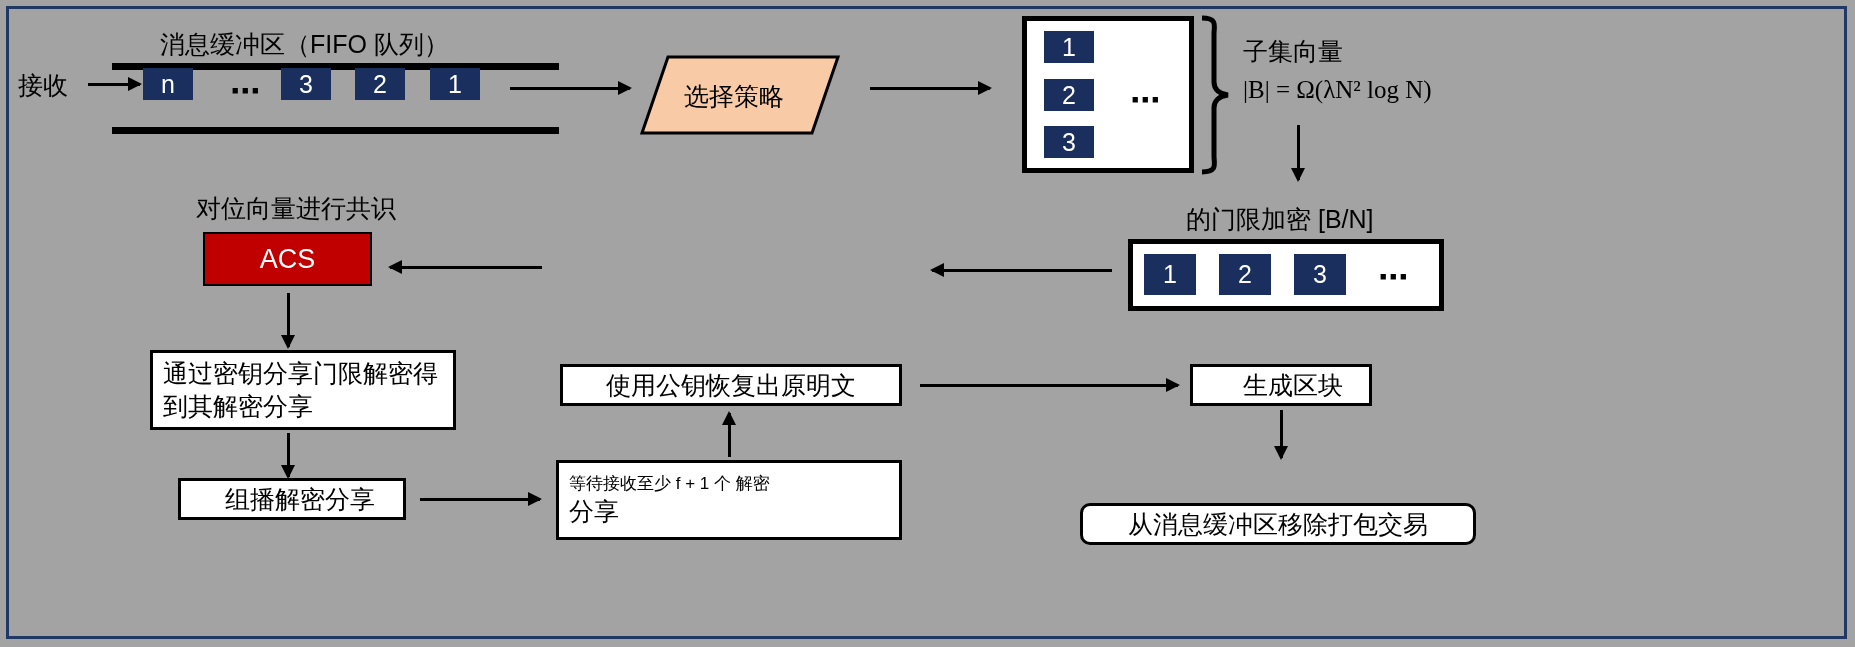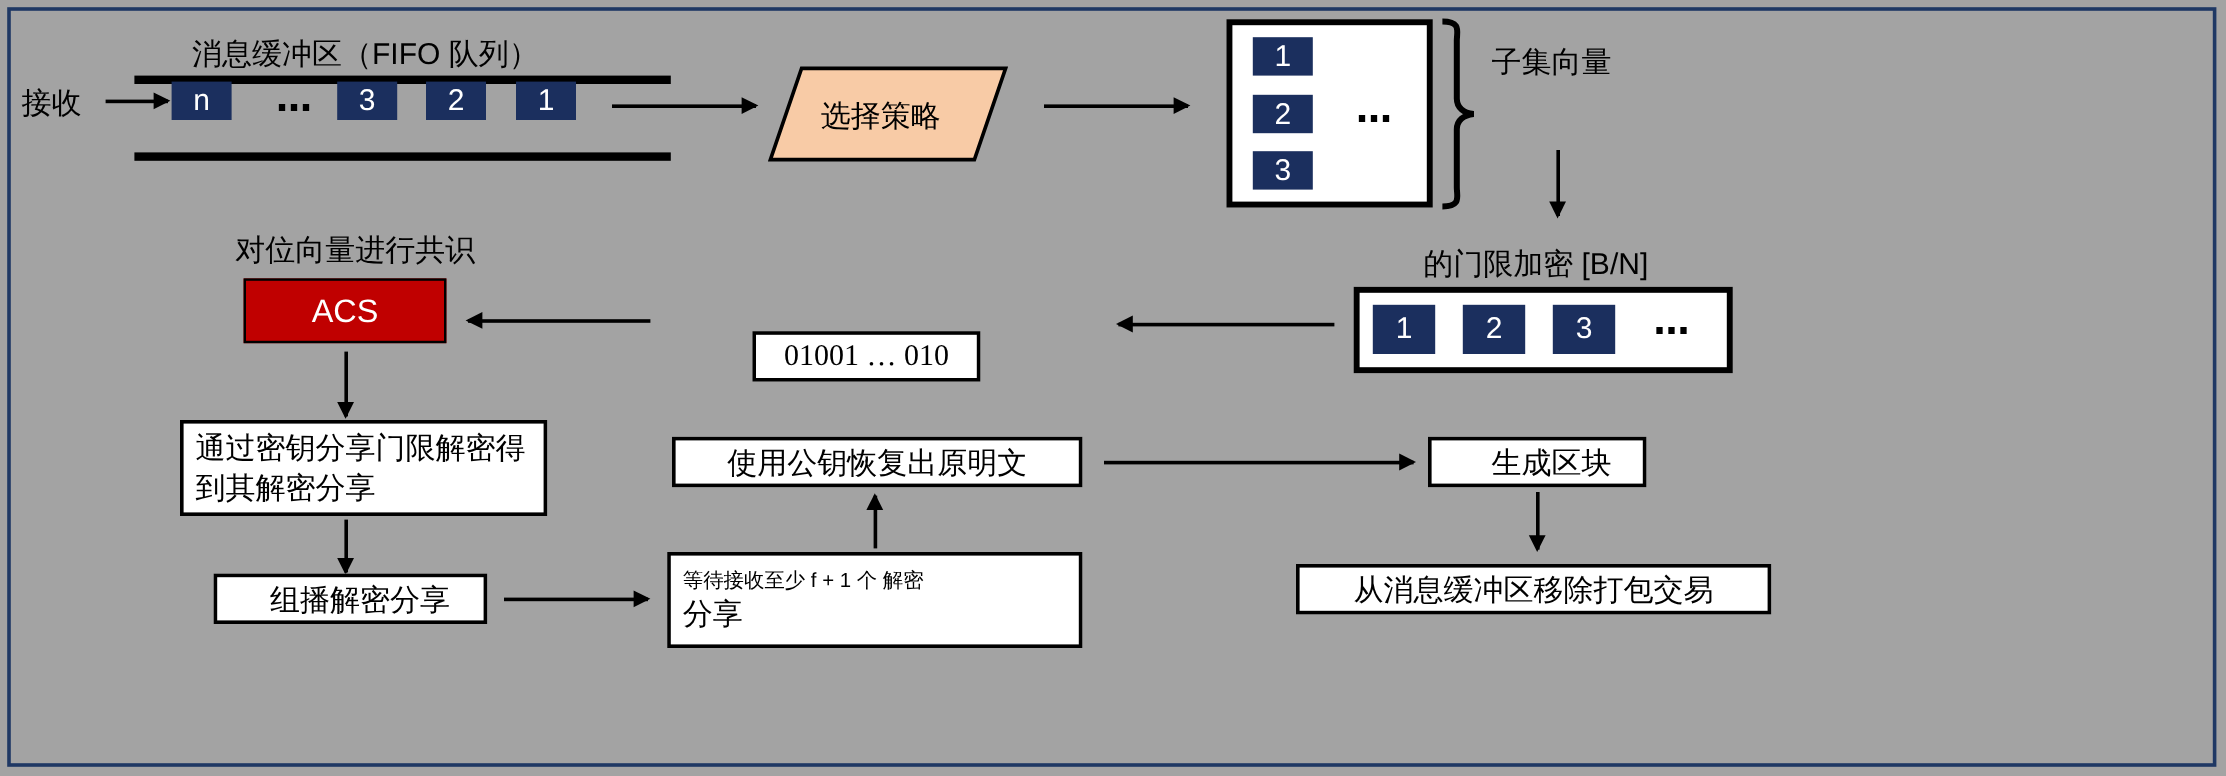--- a/index.html
+++ b/index.html
@@ -74,36 +74,34 @@
   <div class="qcell" style="left:1044px;top:79px;width:50px;height:32px;">2</div>
   <div class="qcell" style="left:1044px;top:126px;width:50px;height:32px;">3</div>
   <div class="dots" style="left:1130px;top:85px;">⋯</div>
 
   <svg class="brace" style="left:1198px;top:14px;width:34px;height:162px;" viewBox="0 0 34 162">
     <path d="M4,4 C20,4 16,12 16,20 L16,68 C16,76 22,80 30,81 C22,82 16,86 16,94 L16,142
              C16,150 20,158 4,158" fill="none" stroke="#000" stroke-width="5"></path>
   </svg>
 
   <div class="txt cn" style="left:1243px;top:35px;font-size:25px;">子集向量</div>
+  <div class="txt mr" style="left:1243px;top:76px;font-size:25px;">|B| = Ω(λN² log N)</div>
 
   <div class="ar-v" style="left:1297px;top:125px;height:55px;"></div>
 
   <div class="txt cn" style="left:1186px;top:203px;font-size:25px;">的门限加密 [B/N]</div>
   <div class="container-box" style="left:1128px;top:239px;width:316px;height:72px;"></div>
   <div class="qcell" style="left:1144px;top:254px;width:52px;height:41px;">1</div>
   <div class="qcell" style="left:1219px;top:254px;width:52px;height:41px;">2</div>
   <div class="qcell" style="left:1294px;top:254px;width:52px;height:41px;">3</div>
   <div class="dots" style="left:1378px;top:262px;">⋯</div>
 
   <div class="ar-hl" style="left:932px;top:269px;width:180px;"></div>
 
 
-  <div class="tbox" style="left:627px;top:276px;width:190px;height:42px;justify-content:center;">
-    <div class="txt mr" style="position:static;font-size:25px;width:100%;text-align:center;">01001 … 010</div>
-  </div>
 
   <div class="ar-hl" style="left:390px;top:266px;width:152px;"></div>
 
   <div class="txt cn" style="left:196px;top:192px;font-size:25px;">对位向量进行共识</div>
   <div class="acs" style="left:203px;top:232px;width:169px;height:54px;">ACS</div>
 
   <div class="ar-v" style="left:287px;top:293px;height:54px;"></div>
 
   <div class="tbox" style="left:150px;top:350px;width:306px;height:80px;">
     <div class="inner">
@@ -134,16 +132,16 @@
   </div>
 
   <div class="ar-h" style="left:920px;top:384px;width:258px;"></div>
 
   <div class="tbox" style="left:1190px;top:364px;width:182px;height:42px;justify-content:center;padding-left:24px;">
     <div class="txt cn" style="position:static;font-size:25px;width:100%;text-align:center;">生成区块</div>
   </div>
 
   <div class="ar-v" style="left:1280px;top:410px;height:48px;"></div>
 
-  <div class="tbox" style="left:1080px;top:470px;width:396px;height:42px;justify-content:center;">
+  <div class="tbox" style="left:1080px;top:503px;width:396px;height:42px;justify-content:center;border-radius:10px;">
     <div class="txt cn" style="position:static;font-size:25px;width:100%;text-align:center;">从消息缓冲区移除打包交易</div>
   </div>
 </div>
 
 </body></html>

